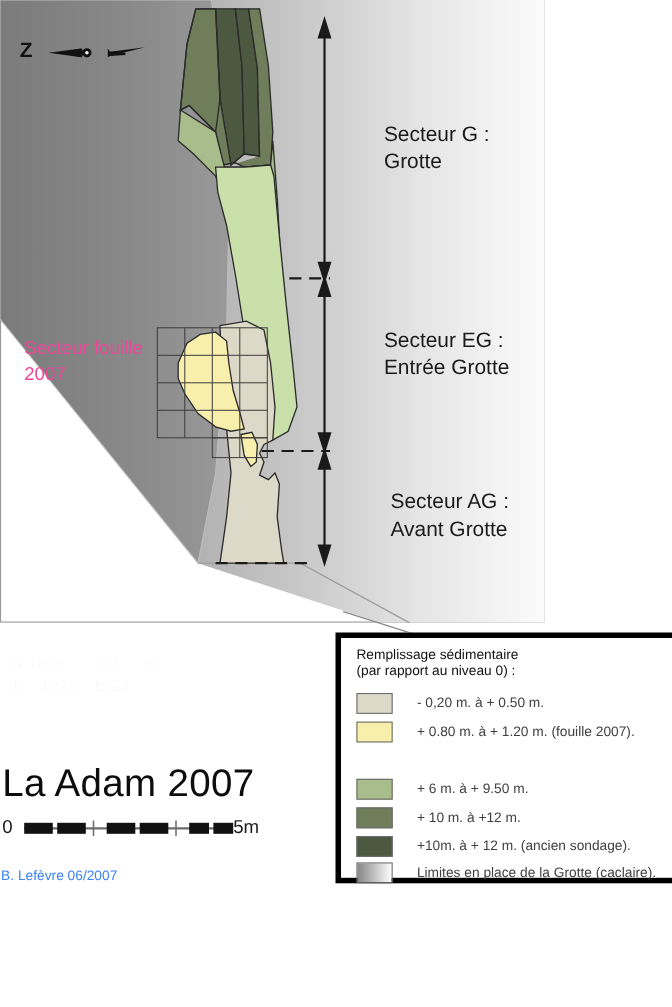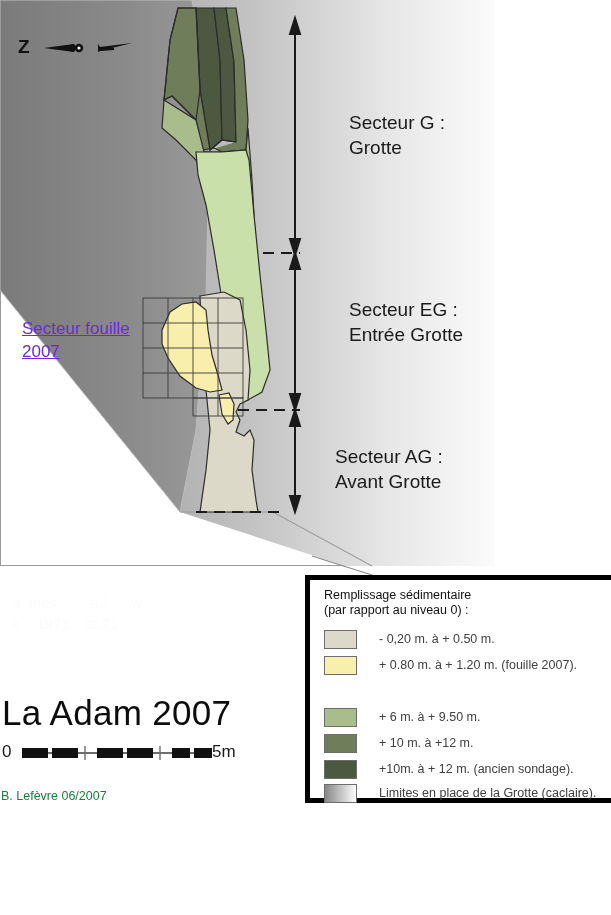--- a/index.html
+++ b/index.html
@@ -26,29 +26,28 @@
     position: absolute;
     color: #1a1a1a;
     white-space: pre;
   }
   #sector-g-label, #sector-eg-label, #sector-ag-label {
     font-size: 19px;
     line-height: 25px;
   }
   #sector-g-label { left: 349px; top: 110px; }
   #sector-eg-label { left: 349px; top: 297px; }
-  #sector-ag-label { left: 335px; top: 444px; }
+  #sector-ag-label { left: 355px; top: 444px; }
 
   #fouille-label {
     left: 22px;
-    top: 317px;
+    top: 305px;
     font-size: 17px;
     line-height: 23px;
-    color: #6d28d9;
-    text-decoration: underline;
+    color: #ec4899;
   }
   #title-label {
     left: 2px;
     top: 693px;
     font-size: 35px;
     letter-spacing: 0.3px;
     color: #0d0d0d;
   }
   #scale-zero {
     left: 2px;
@@ -57,21 +56,21 @@
   }
   #scale-max {
     left: 212px;
     top: 742px;
     font-size: 17px;
   }
   #credit-label {
     left: 1px;
     top: 789px;
     font-size: 12.5px;
-    color: #15803d;
+    color: #3b82f6;
   }
   #north-label {
     left: 18px;
     top: 36px;
     font-size: 19px;
     font-weight: 600;
     color: #111;
   }
   #ghost-label {
     left: 12px;

